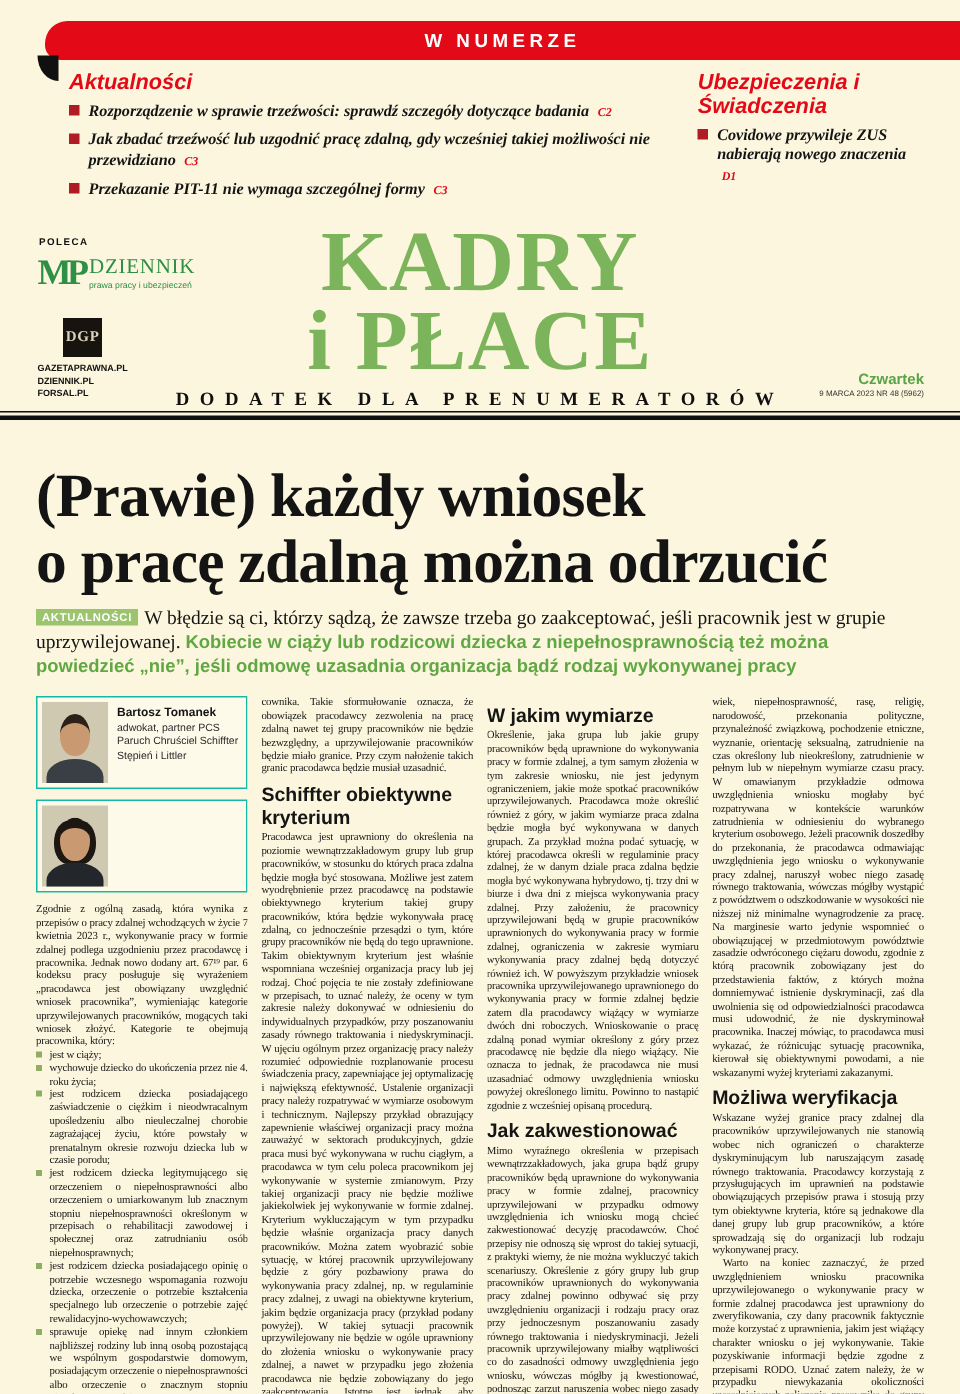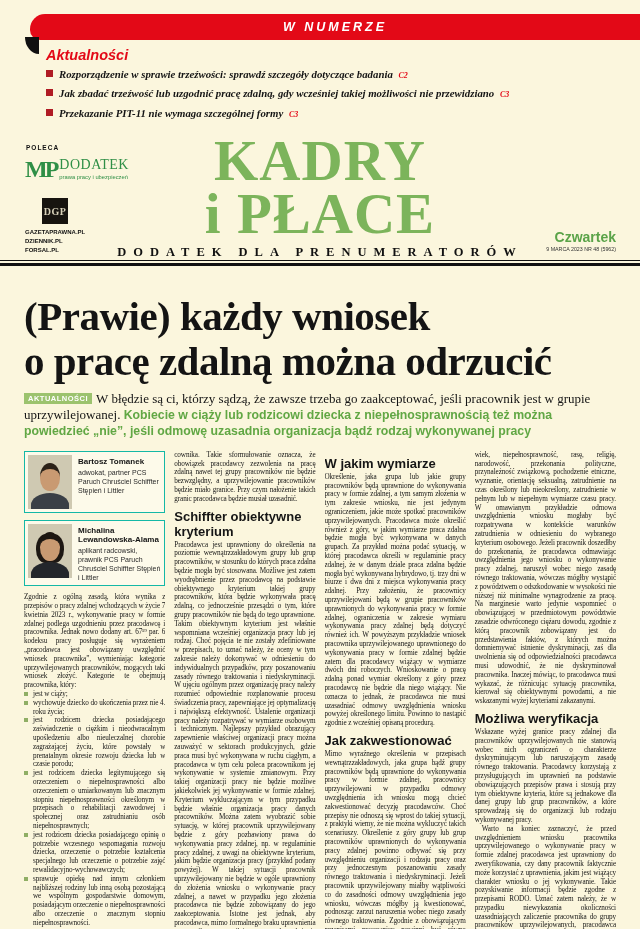--- a/index.html
+++ b/index.html
@@ -2,21 +2,21 @@
 <html lang="pl"><head>
 <meta charset="utf-8">
 <style>
   * { margin:0; padding:0; box-sizing:border-box; }
   html,body { width:640px; }
   body {
     width:640px; height:929px; background:#fbf6dd; overflow:hidden;
     font-family:"Liberation Serif", serif; color:#151515; position:relative;
   }
   
-  .banner-wrap { padding-top:14px; position:relative;font-style:italic; }
+  .banner-wrap { padding-top:14px; position:relative; }
   .banner {
     margin-left:30px; height:26px; background:#e30917;
     border-radius:15px 0 0 10px; position:relative;
     display:flex; align-items:center; justify-content:center;
   }
   .banner-title {
     color:#fff; font-family:"Liberation Sans", sans-serif; font-weight:bold;
     font-size:12.5px; letter-spacing:3px;
   }
   .curl {
@@ -47,21 +47,21 @@
   .monitor-word { color:#2f8f46; font-family:"Liberation Serif",serif; font-size:14px; letter-spacing:0.5px; }
   .monitor-tag { color:#2f8f46; font-family:"Liberation Sans",sans-serif; font-size:5.8px; margin-top:1px; }
   .brands { position:absolute; left:25px; bottom:6px; display:flex; gap:4px; align-items:center;flex-direction:column; }
   .dgp-box { width:26px; height:26px; background:#17140f; color:#d9d2ba; font-family:"Liberation Serif",serif; font-size:10px; font-weight:bold; display:flex; align-items:center; justify-content:center; letter-spacing:0.5px; }
   .brand-lines { display:flex; flex-direction:column; justify-content:center; }
   .brand-line { font-family:"Liberation Sans",sans-serif; font-weight:bold; font-size:6px; color:#111; line-height:1.45; }
   .mast-center { position:absolute; left:0; right:0; top:0; text-align:center; }
   .mast-title { color:#7cb45b; font-family:"Liberation Serif",serif; font-weight:bold; font-size:57px; line-height:0.93; letter-spacing:1px; }
   .mast-sub { margin-top:5px; font-family:"Liberation Serif",serif; font-weight:bold; font-size:12.5px; letter-spacing:7px; color:#111; }
   .mast-right { position:absolute; right:24px; bottom:8px; text-align:right; }
-  .mast-day { color:#5aa348; font-family:"Liberation Sans",sans-serif; font-weight:bold; font-size:14px; }
+  .mast-day { color:#5aa348; font-family:"Liberation Sans",sans-serif; font-weight:bold; font-size:10px; }
   .mast-date { color:#333; font-family:"Liberation Sans",sans-serif; font-size:5.3px; margin-top:1px; }
   .rule-double { margin:0; height:6px; border-top:1px solid #111; border-bottom:3px solid #111; }
   
   .headline {
     padding:28px 24px 0; font-family:"Liberation Serif",serif; font-weight:bold;
     font-size:41px; line-height:1.08; letter-spacing:-0.5px; color:#141414;
   }
   .standfirst { padding:8px 24px 6px; font-size:13px; line-height:1.22; }
   .sf-badge {
     background:#9cc36e; color:#fff; font-family:"Liberation Sans",sans-serif;
@@ -108,28 +108,34 @@
 
 <div class="toc">
   <div class="toc-left">
     <div class="toc-heading">Aktualności</div>
     <div>
         <div class="toc-item"><span class="toc-sq"></span>Rozporządzenie w sprawie trzeźwości: sprawdź szczegóły dotyczące badania <span class="toc-ref">C2</span></div>
         <div class="toc-item"><span class="toc-sq"></span>Jak zbadać trzeźwość lub uzgodnić pracę zdalną, gdy wcześniej takiej możliwości nie przewidziano <span class="toc-ref">C3</span></div>
         <div class="toc-item"><span class="toc-sq"></span>Przekazanie PIT-11 nie wymaga szczególnej formy <span class="toc-ref">C3</span></div>
       </div>
   </div>
+  <div class="toc-right">
+    <div class="toc-heading">Ubezpieczenia i Świadczenia</div>
+    <div>
+        <div class="toc-item"><span class="toc-sq"></span>Covidowe przywileje ZUS nabierają nowego znaczenia <span class="toc-ref">D1</span></div>
+      </div>
+  </div>
 </div>
 
 <div class="masthead">
   <div class="poleca">POLECA</div>
   <div class="mp-row">
     <span class="mp-mono">MP</span>
     <span class="monitor-col">
-      <span class="monitor-word">DODATEK</span>
+      <span class="monitor-word">DZIENNIK</span>
       <div class="monitor-tag">prawa pracy i ubezpieczeń</div>
     </span>
   </div>
   <div class="brands">
     <div class="dgp-box">DGP</div>
     <div class="brand-lines">
         <div class="brand-line">GAZETAPRAWNA.PL</div>
         <div class="brand-line">DZIENNIK.PL</div>
         <div class="brand-line">FORSAL.PL</div>
       </div>
@@ -158,24 +164,20 @@
     <div>
         <div class="author-box">
           <div class="avatar portrait-man"></div>
           <div class="author-info">
             <div class="author-name">Bartosz Tomanek</div>
             <div class="author-role">adwokat, partner PCS Paruch Chruściel Schiffter Stępień i Littler</div>
           </div>
         </div>
         <div class="author-box">
           <div class="avatar portrait-woman"></div>
-          <div class="author-info">
-            <div class="author-name">Michalina Lewandowska-Alama</div>
-            <div class="author-role">aplikant radcowski, prawnik PCS Paruch Chruściel Schiffter Stępień i Littler</div>
-          </div>
         </div>
       </div>
     <div>
         <p class="apara">Zgodnie z ogólną zasadą, która wynika z przepisów o pracy zdalnej wchodzących w życie 7 kwietnia 2023 r., wykonywanie pracy w formie zdalnej podlega uzgodnieniu przez pracodawcę i pracownika. Jednak nowo dodany art. 67¹⁹ par. 6 kodeksu pracy posługuje się wyrażeniem „pracodawca jest obowiązany uwzględnić wniosek pracownika”, wymieniając kategorie uprzywilejowanych pracowników, mogących taki wniosek złożyć. Kategorie te obejmują pracownika, który:</p>
         <div class="abullet"><span class="absq"></span>jest w ciąży;</div>
         <div class="abullet"><span class="absq"></span>wychowuje dziecko do ukończenia przez nie 4. roku życia;</div>
         <div class="abullet"><span class="absq"></span>jest rodzicem dziecka posiadającego zaświadczenie o ciężkim i nieodwracalnym upośledzeniu albo nieuleczalnej chorobie zagrażającej życiu, które powstały w prenatalnym okresie rozwoju dziecka lub w czasie porodu;</div>
         <div class="abullet"><span class="absq"></span>jest rodzicem dziecka legitymującego się orzeczeniem o niepełnosprawności albo orzeczeniem o umiarkowanym lub znacznym stopniu niepełnosprawności określonym w przepisach o rehabilitacji zawodowej i społecznej oraz zatrudnianiu osób niepełnosprawnych;</div>
         <div class="abullet"><span class="absq"></span>jest rodzicem dziecka posiadającego opinię o potrzebie wczesnego wspomagania rozwoju dziecka, orzeczenie o potrzebie kształcenia specjalnego lub orzeczenie o potrzebie zajęć rewalidacyjno-wychowawczych;</div>
         <div class="abullet"><span class="absq"></span>sprawuje opiekę nad innym członkiem najbliższej rodziny lub inną osobą pozostającą we wspólnym gospodarstwie domowym, posiadającym orzeczenie o niepełnosprawności albo orzeczenie o znacznym stopniu niepełnosprawności.</div>

